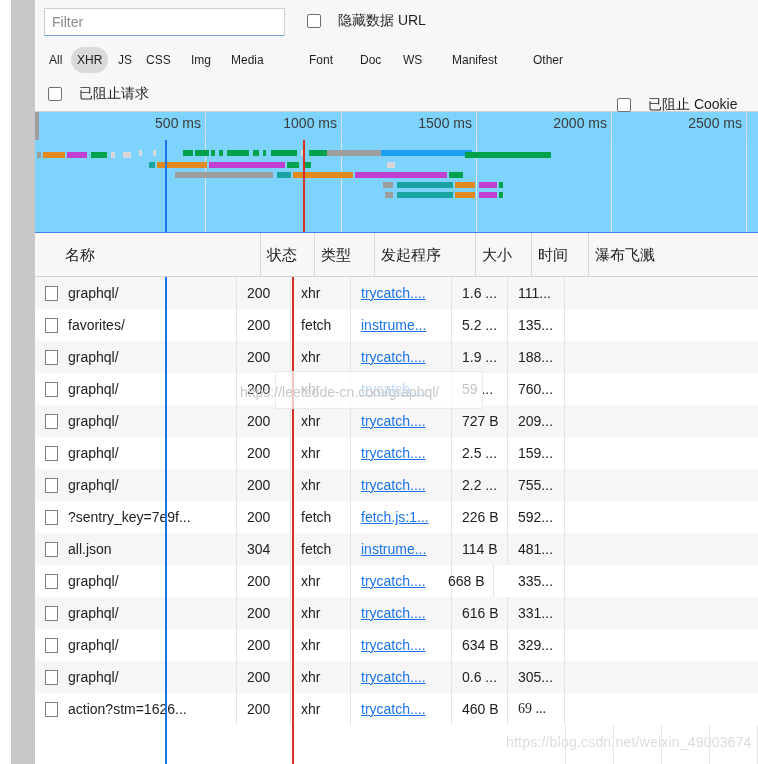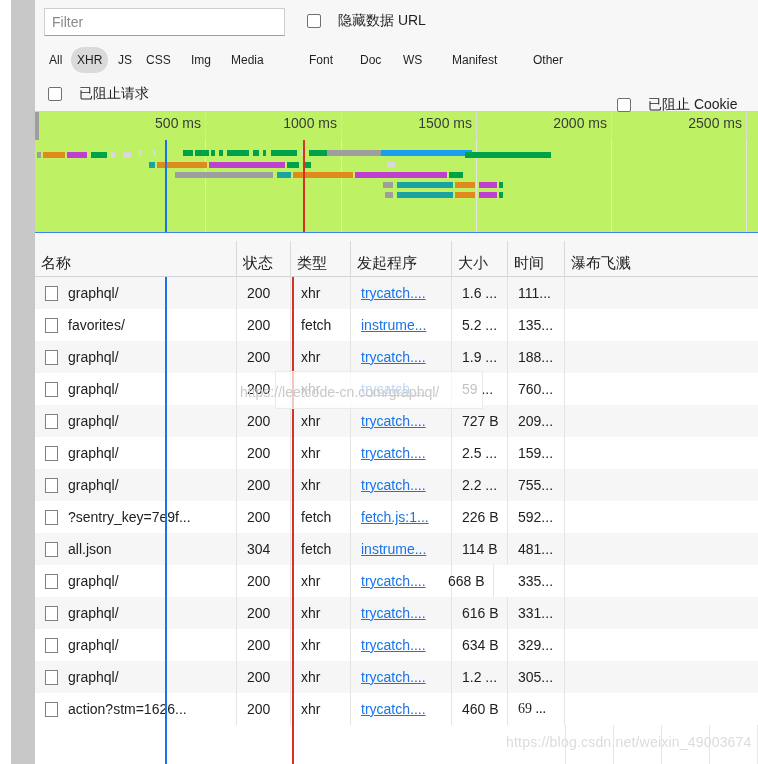--- a/index.html
+++ b/index.html
@@ -50,39 +50,39 @@
   }
   .type.sel{background:#dadada;}
   .type-sep{position:absolute;left:39px;top:7px;width:1px;height:18px;background:#c0c0c0;}
 
   #blocked-cookies{left:582px;top:52px;}
 
   
   #blocked-requests{left:13px;top:85px;}
 
   
-  .overview{position:absolute;left:0;top:112px;right:0;height:120px;background:#bef264;border-bottom:6px solid #3b82f6;text-decoration:underline;}
+  .overview{position:absolute;left:0;top:112px;right:0;height:120px;background:#7dd3fc;border-bottom:6px solid #3b82f6;text-decoration:underline;}
   .ruler{position:absolute;left:0;top:0;right:0;height:28px;}
   .tick{position:absolute;top:0;height:28px;border-right:1px solid #d9d9d9;}
   .tick span{position:absolute;right:4px;top:3px;font-size:14px;color:#3b3b3b;white-space:nowrap;}
   .ov-scroll{position:absolute;left:0;top:0;width:4px;height:28px;background:#9e9e9e;}
   .ov-body{position:absolute;left:0;top:28px;right:0;bottom:0;overflow:hidden;}
   .ov-grid{position:absolute;top:0;bottom:0;width:1px;background:#e2e2e2;}
   .ovbar{position:absolute;height:7px;}
   .vline{position:absolute;top:0;bottom:0;width:2px;}
   .vline.blue{background:#1a73e8;}
   .vline.red{background:#d93025;}
 
   
   .table{position:absolute;left:0;top:233px;right:0;bottom:0;background:#fff;}
   .thead{position:absolute;left:0;top:0;right:0;height:43px;background:#f7f7f7;border-bottom:1px solid #d4d4d4;}
   .th{
-    position:absolute;top:8px;height:43px;line-height:43px;
+    position:absolute;top:0;height:43px;line-height:43px;
     font-size:15px;color:#202124;padding-left:6px;box-sizing:border-box;
-    border-right:1px solid #d9d9d9;white-space:nowrap;overflow:hidden;
+    border-right:1px solid #d9d9d9;white-space:nowrap;overflow:hidden;margin-left:24px;
   }
   .th.last{border-right:none;}
 
   .tbody{position:absolute;left:0;top:44px;right:0;bottom:0;overflow:hidden;}
   .row{position:absolute;left:0;right:0;height:32px;}
   .row.odd{background:#f6f6f6;}
   .row.even{background:#ffffff;}
   .cell{
     position:absolute;top:0;height:32px;line-height:32px;
     font-size:14px;color:#202124;box-sizing:border-box;
@@ -392,21 +392,21 @@
             <div class="cell wf" style="left: 530px; width: 228px;"></div>
           </div>
           <div class="row odd" style="top: 384px;">
             <div class="cell" style="left: 0px; width: 202px;">
               <span class="rowcb"></span>
               <span class="name-txt">graphql/</span>
             </div>
             <div class="cell" style="left: 202px; width: 54px;">200</div>
             <div class="cell" style="left: 256px; width: 60px;">xhr</div>
             <div class="cell" style="left: 316px; width: 101px;"><span class="link">trycatch....</span></div>
-            <div class="cell" style="left: 417px; width: 56px;">1.2 ...</div>
+            <div class="cell" style="left: 417px; width: 56px;">0.6 ...</div>
             <div class="cell" style="left: 473px; width: 57px;">305...</div>
             <div class="cell wf" style="left: 530px; width: 228px;"></div>
           </div>
           <div class="row even" style="top: 416px;">
             <div class="cell" style="left: 0px; width: 202px;">
               <span class="rowcb"></span>
               <span class="name-txt">action?stm=1626...</span>
             </div>
             <div class="cell" style="left: 202px; width: 54px;">200</div>
             <div class="cell" style="left: 256px; width: 60px;">xhr</div>

